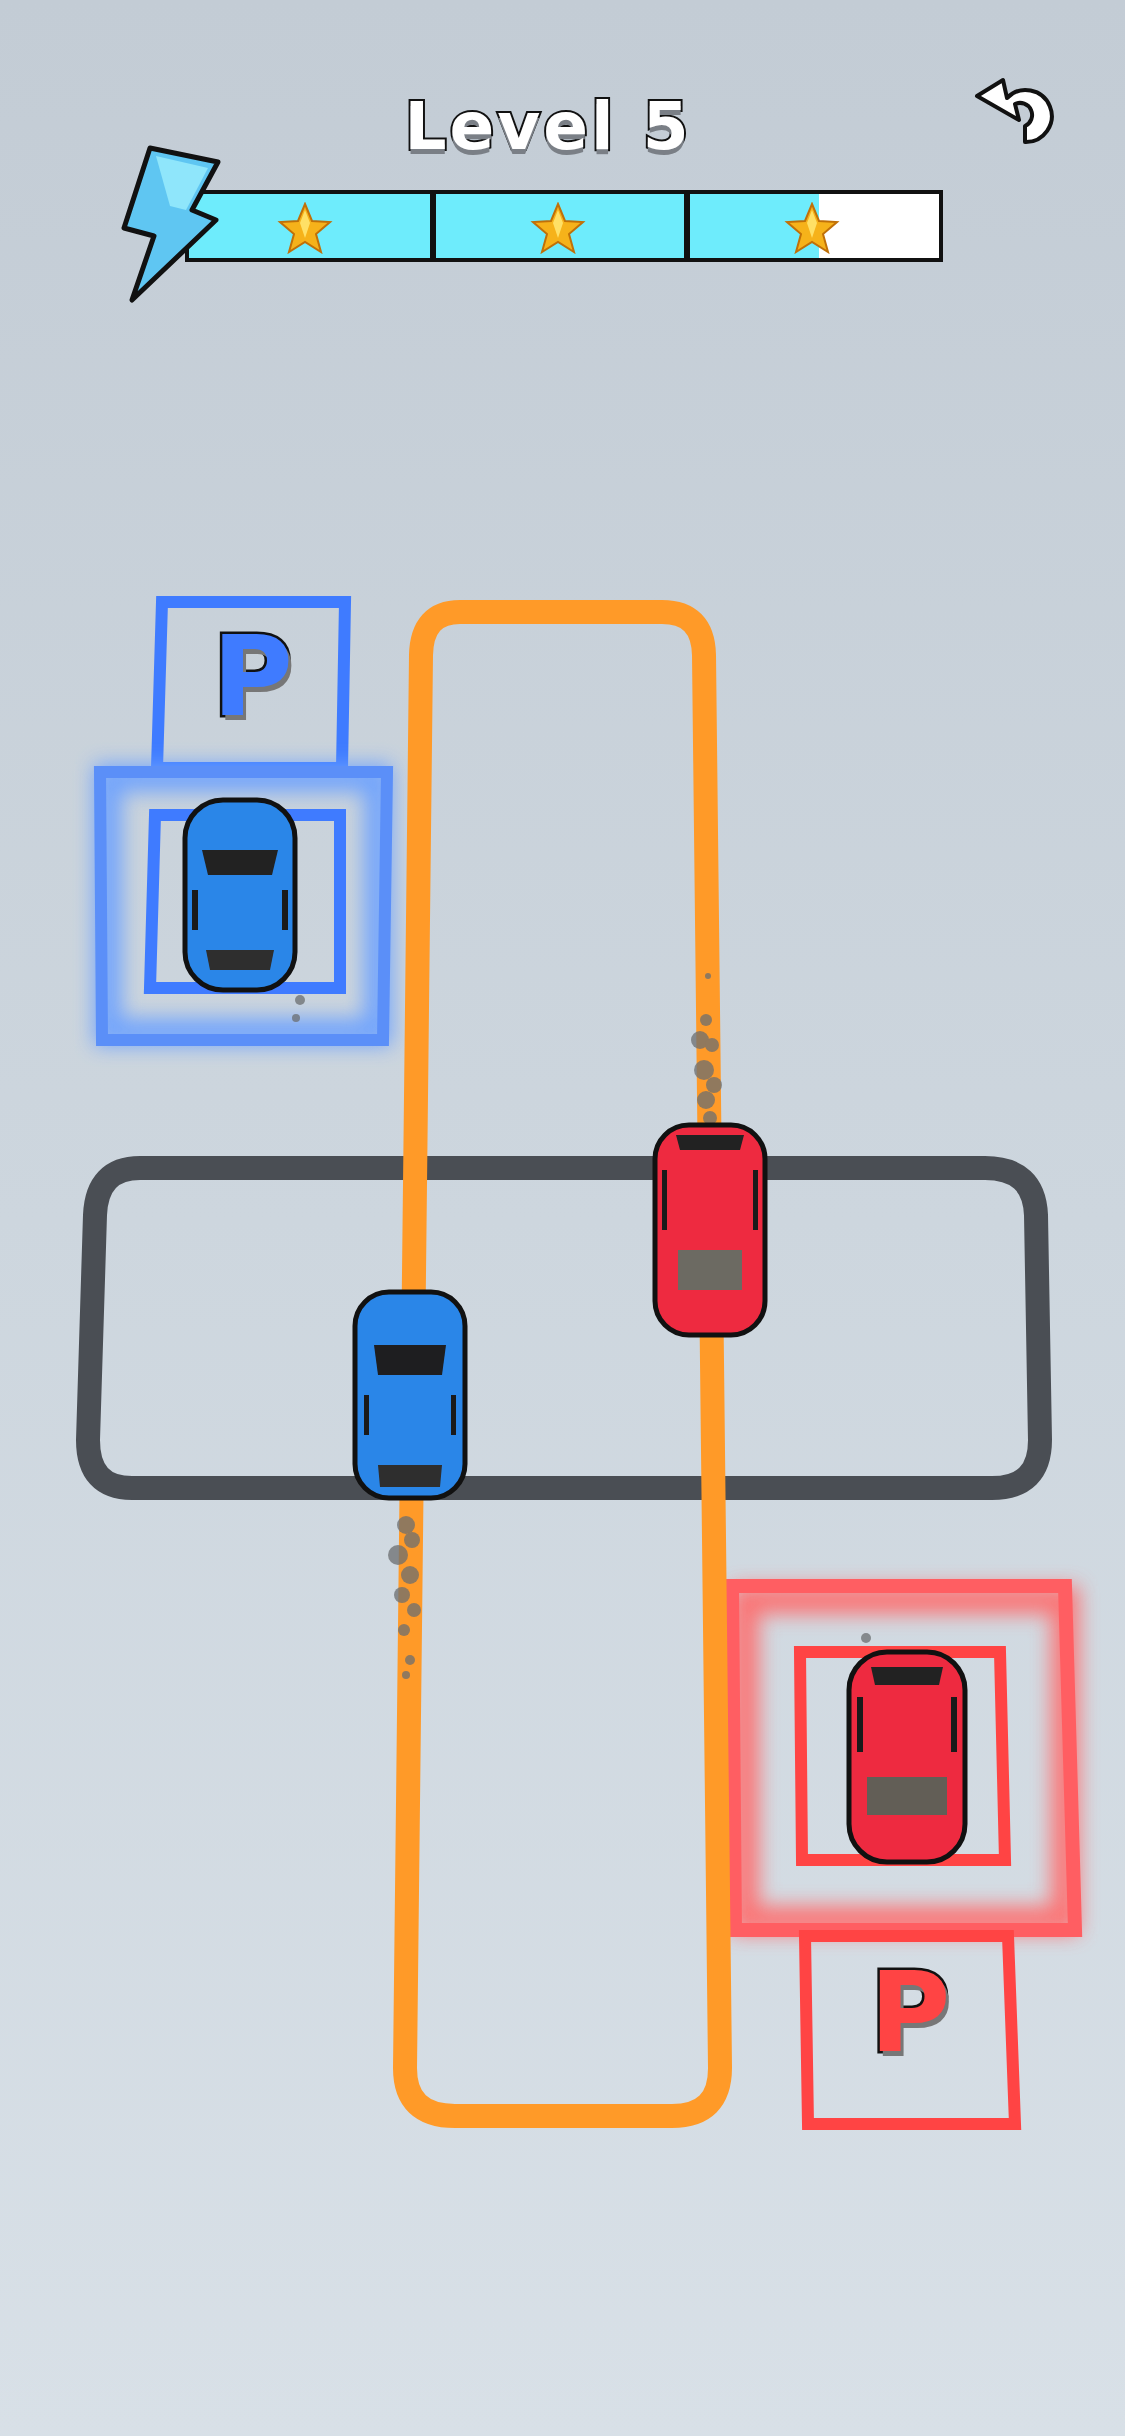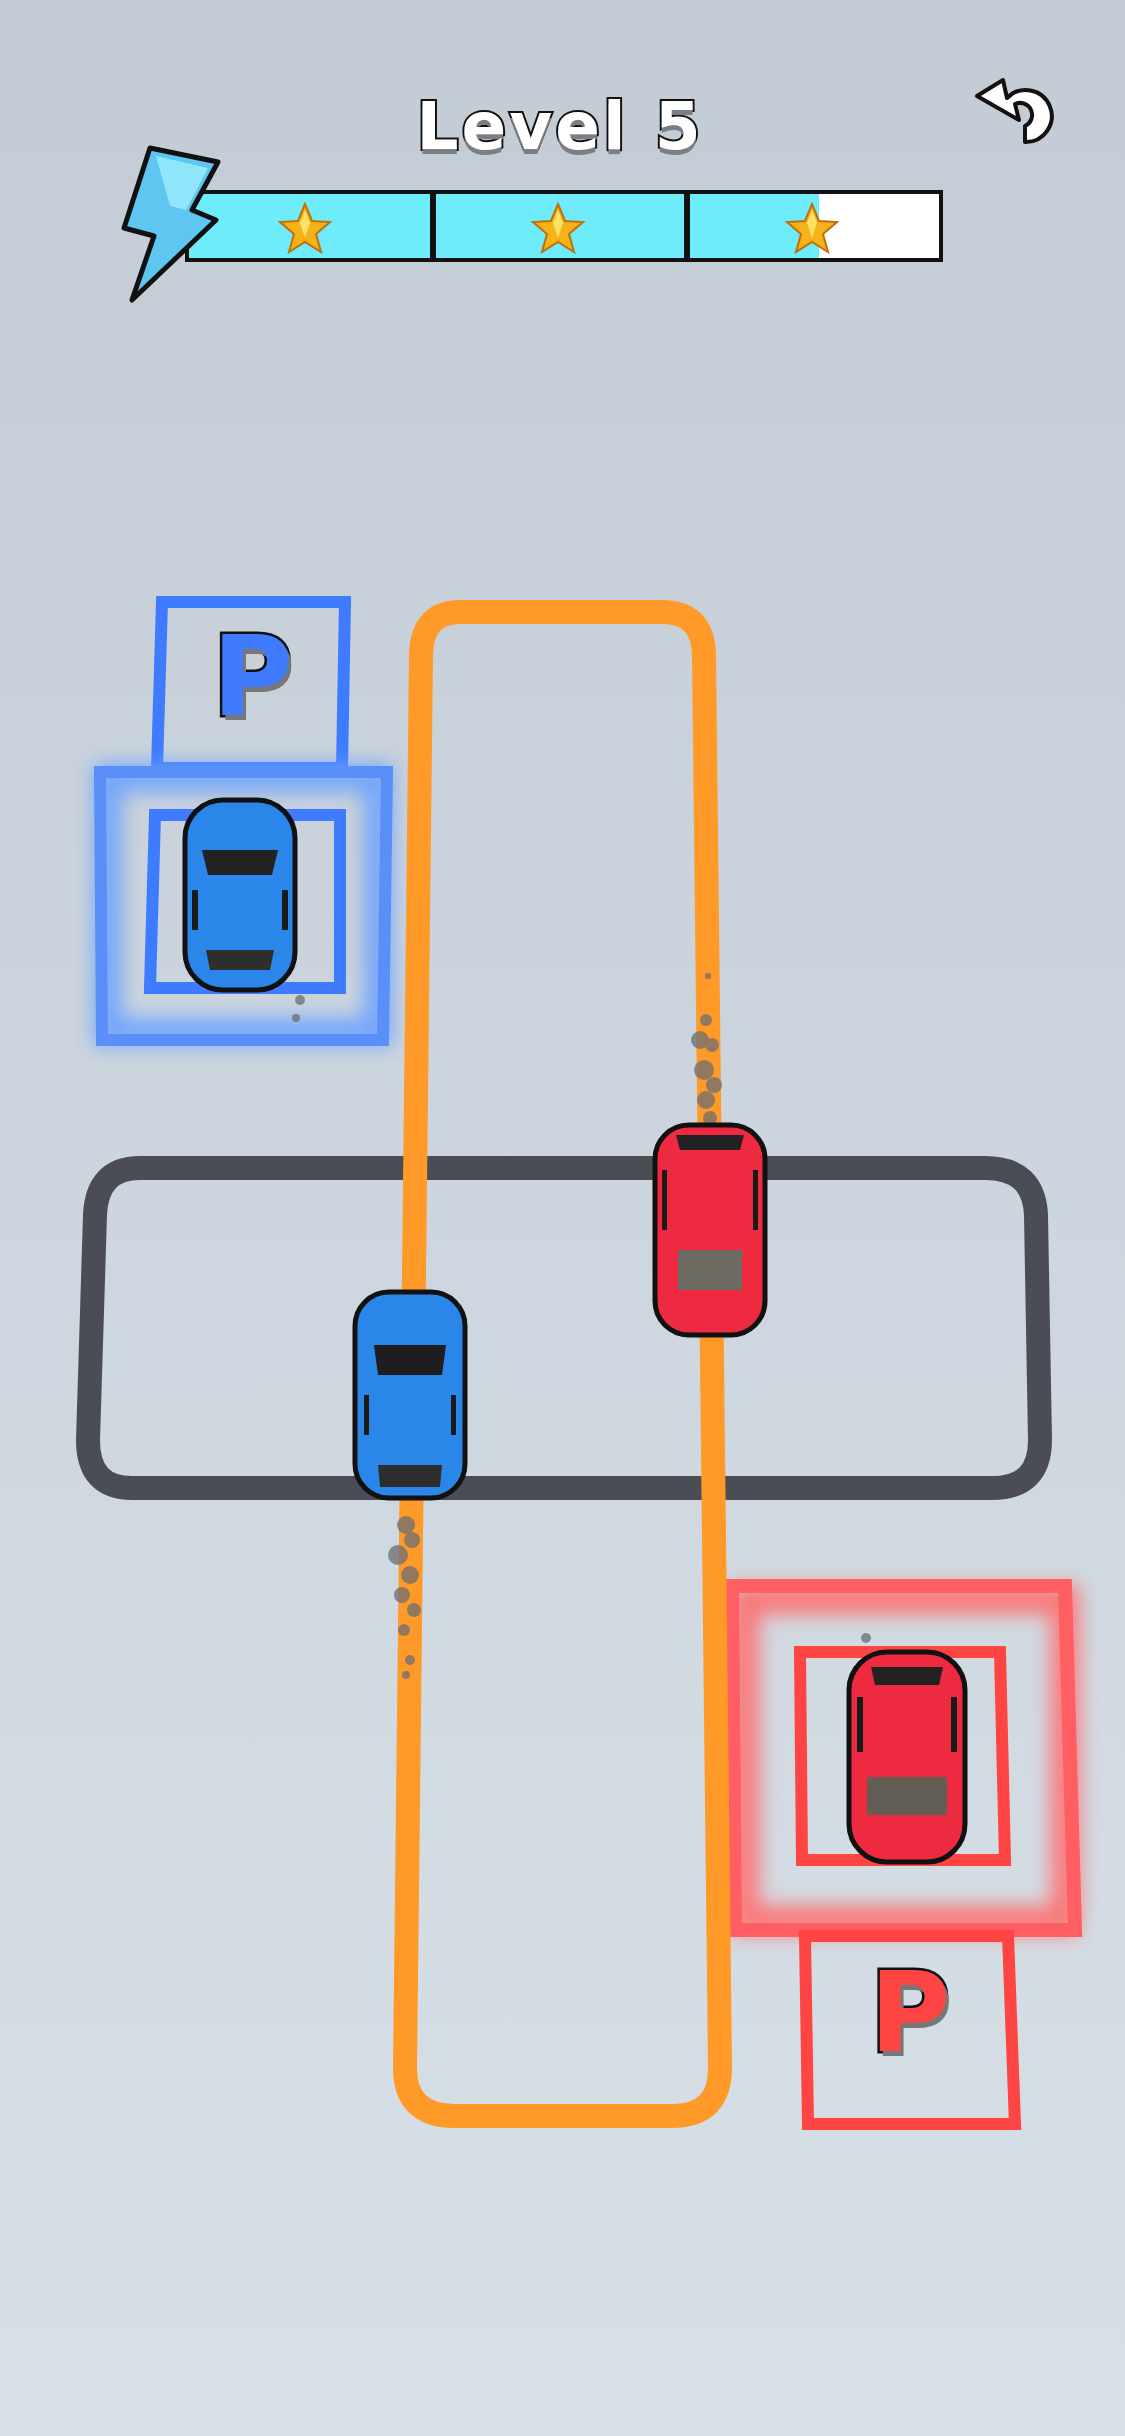--- a/index.html
+++ b/index.html
@@ -3,21 +3,21 @@
 <meta charset="utf-8">
 <style>
   html, body { margin:0; padding:0; }
   body {
     width:1125px; height:2436px; overflow:hidden; position:relative;
     background: linear-gradient(180deg, #c3ccd5 0%, #cdd6de 50%, #d8e0e7 100%);
     font-family: "DejaVu Sans", sans-serif;
   }
   .abs { position:absolute; }
   .level-title {
-    left:16px; width:1088px; top:88px; text-align:center;
+    left:4px; width:1088px; top:88px; text-align:center;
     font-size:66px; font-weight:bold; color:#fff; letter-spacing:3px;
     -webkit-text-stroke: 4px #111;
     paint-order: stroke fill;
     text-shadow: 0 5px 0 #7a7f86;
   }
   .progress {
     left:185px; top:190px; width:758px; height:72px;
     border:4px solid #111; background:#fff; box-sizing:border-box;
   }
   .progress-fill { position:absolute; left:0; top:0; bottom:0; background:#6eecfc; }

